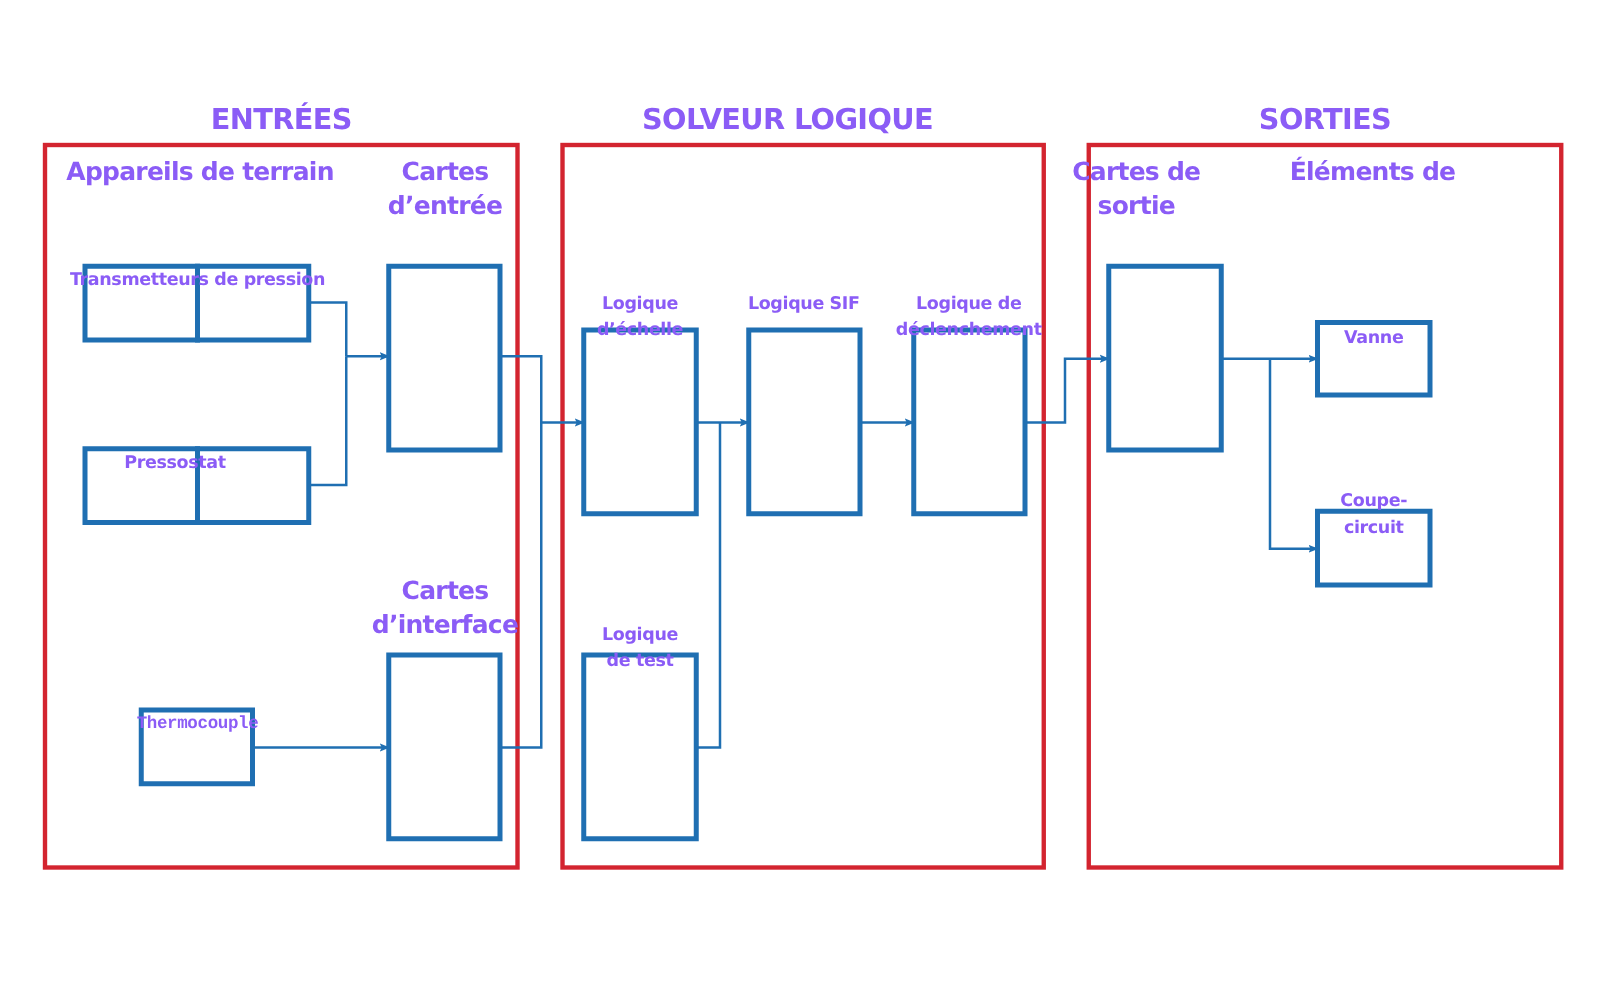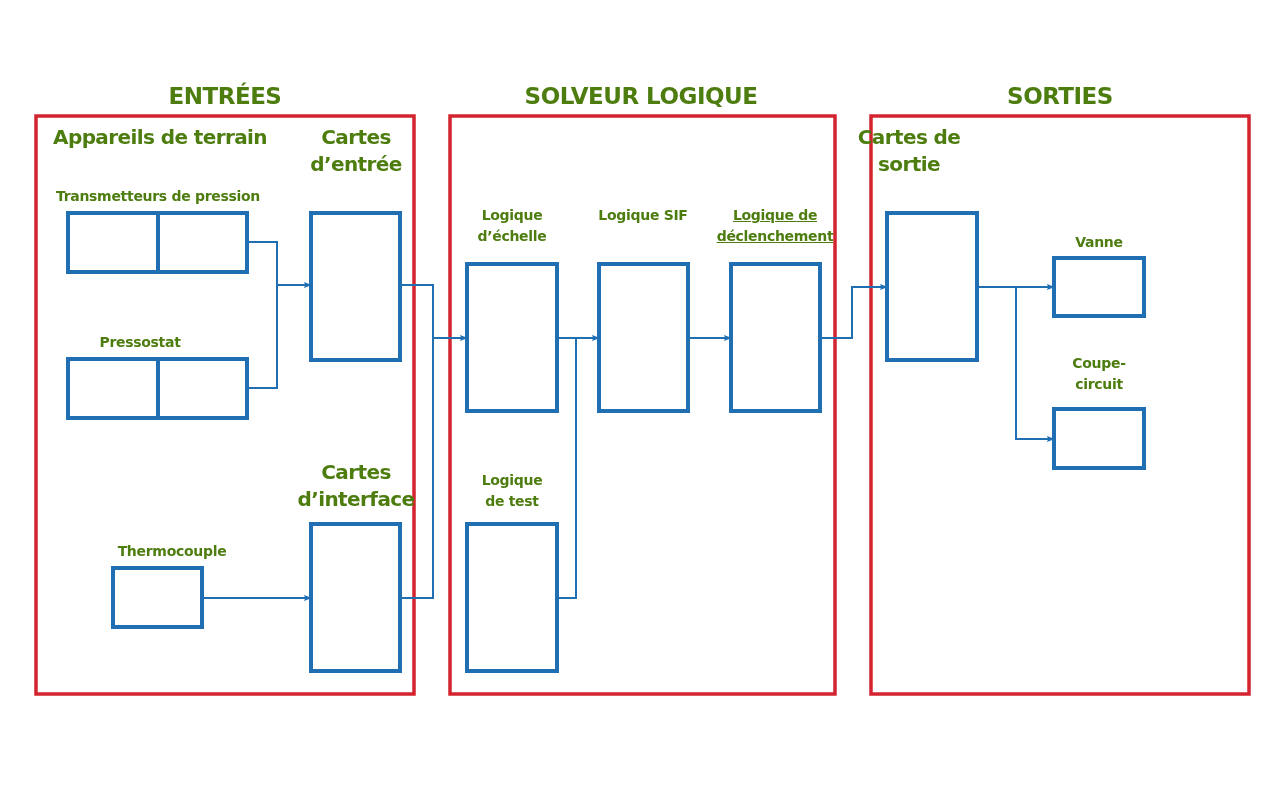--- a/index.html
+++ b/index.html
@@ -1,21 +1,21 @@
 <!DOCTYPE html>
 <html><head>
 <meta charset="utf-8">
 <style>
   html, body { margin:0; padding:0; background:#ffffff; }
   body { width:1286px; height:791px; position:relative; overflow:hidden; font-family:"DejaVu Sans", sans-serif; color:#222; }
   svg { position:absolute; left:0; top:0; }
-  .lbl { position:absolute; text-align:center; color:#4d7c0f; line-height:1.2; white-space:nowrap; }
+  .lbl { position:absolute; text-align:center; color:#8b5cf6; line-height:1.2; white-space:nowrap; }
   .sec-title { font-size:23px; font-weight:bold; letter-spacing:-0.5px; }
   .col-title { font-size:20px; font-weight:bold; letter-spacing:-0.6px; line-height:27px; }
-  .dev-title { font-size:14px; font-weight:bold; letter-spacing:-0.3px; line-height:21px; }
+  .dev-title { font-size:14px; font-weight:bold; letter-spacing:-0.3px; line-height:21px;margin-top:28px; }
 </style>
 </head>
 <body>
 
 <svg width="1286" height="791" viewBox="0 0 1286 791">
   <defs>
     <marker id="arrow" viewBox="0 0 10 10" refX="9" refY="5" markerWidth="8" markerHeight="8" orient="auto" markerUnits="userSpaceOnUse">
       <path d="M0,1 L10,5 L0,9 L2,5 Z" fill="#1f6fb2"></path>
     </marker>
   </defs>
@@ -62,54 +62,55 @@
     <rect x="731" y="264" width="89" height="147"></rect>
     <rect x="467" y="524" width="90" height="147"></rect>
 
     <rect x="887" y="213" width="90" height="147"></rect>
     <rect x="1054" y="258" width="90" height="58"></rect>
     <rect x="1054" y="409" width="90" height="59"></rect>
   </g>
 </svg>
 
 <div class="lbl sec-title" style="left:125px; top:83px; width:200px;">ENTRÉES</div>
-<div class="lbl sec-title" style="left:491px; top:83px; width:300px;">SOLVEUR LOGIQUE</div>
+<div class="lbl sec-title" style="left:480px; top:83px; width:300px;">SOLVEUR LOGIQUE</div>
 <div class="lbl sec-title" style="left:960px; top:83px; width:200px;">SORTIES</div>
 
 <div class="lbl col-title" style="left:50px; top:124px; width:220px;">Appareils de terrain</div>
 <div class="lbl col-title" style="left:296px; top:124px; width:120px;">
   <div>Cartes</div>
   <div>d’entrée</div>
 </div>
 <div class="lbl col-title" style="left:290px; top:459px; width:132px;">
   <div>Cartes</div>
   <div>d’interface</div>
 </div>
 
 <div class="lbl dev-title" style="left:50px; top:186px; width:216px;">Transmetteurs de pression</div>
 <div class="lbl dev-title" style="left:80px; top:332px; width:120px;">Pressostat</div>
-<div class="lbl dev-title" style="left:112px; top:541px; width:120px;">Thermocouple</div>
+<div class="lbl dev-title" style="left:98px; top:541px; width:120px;font-family:Liberation Mono, monospace;">Thermocouple</div>
 
 <div class="lbl dev-title" style="left:452px; top:205px; width:120px;">
   <div>Logique</div>
   <div>d’échelle</div>
 </div>
 <div class="lbl dev-title" style="left:583px; top:205px; width:120px;">Logique SIF</div>
-<div class="lbl dev-title" style="left:710px; top:205px; width:130px;text-decoration:underline;">
+<div class="lbl dev-title" style="left:710px; top:205px; width:130px;">
   <div>Logique de</div>
   <div>déclenchement</div>
 </div>
 <div class="lbl dev-title" style="left:452px; top:470px; width:120px;">
   <div>Logique</div>
   <div>de test</div>
 </div>
 
 <div class="lbl col-title" style="left:846px; top:124px; width:126px;">
   <div>Cartes de</div>
   <div>sortie</div>
 </div>
 <div class="lbl col-title" style="left:1020px; top:124px; width:156px;">
+  <div>Éléments de</div>
 </div>
 <div class="lbl dev-title" style="left:1049px; top:232px; width:100px;">Vanne</div>
-<div class="lbl dev-title" style="left:1049px; top:353px; width:100px;">
+<div class="lbl dev-title" style="left:1049px; top:363px; width:100px;">
   <div>Coupe-</div>
   <div>circuit</div>
 </div>
 
 </body></html>

